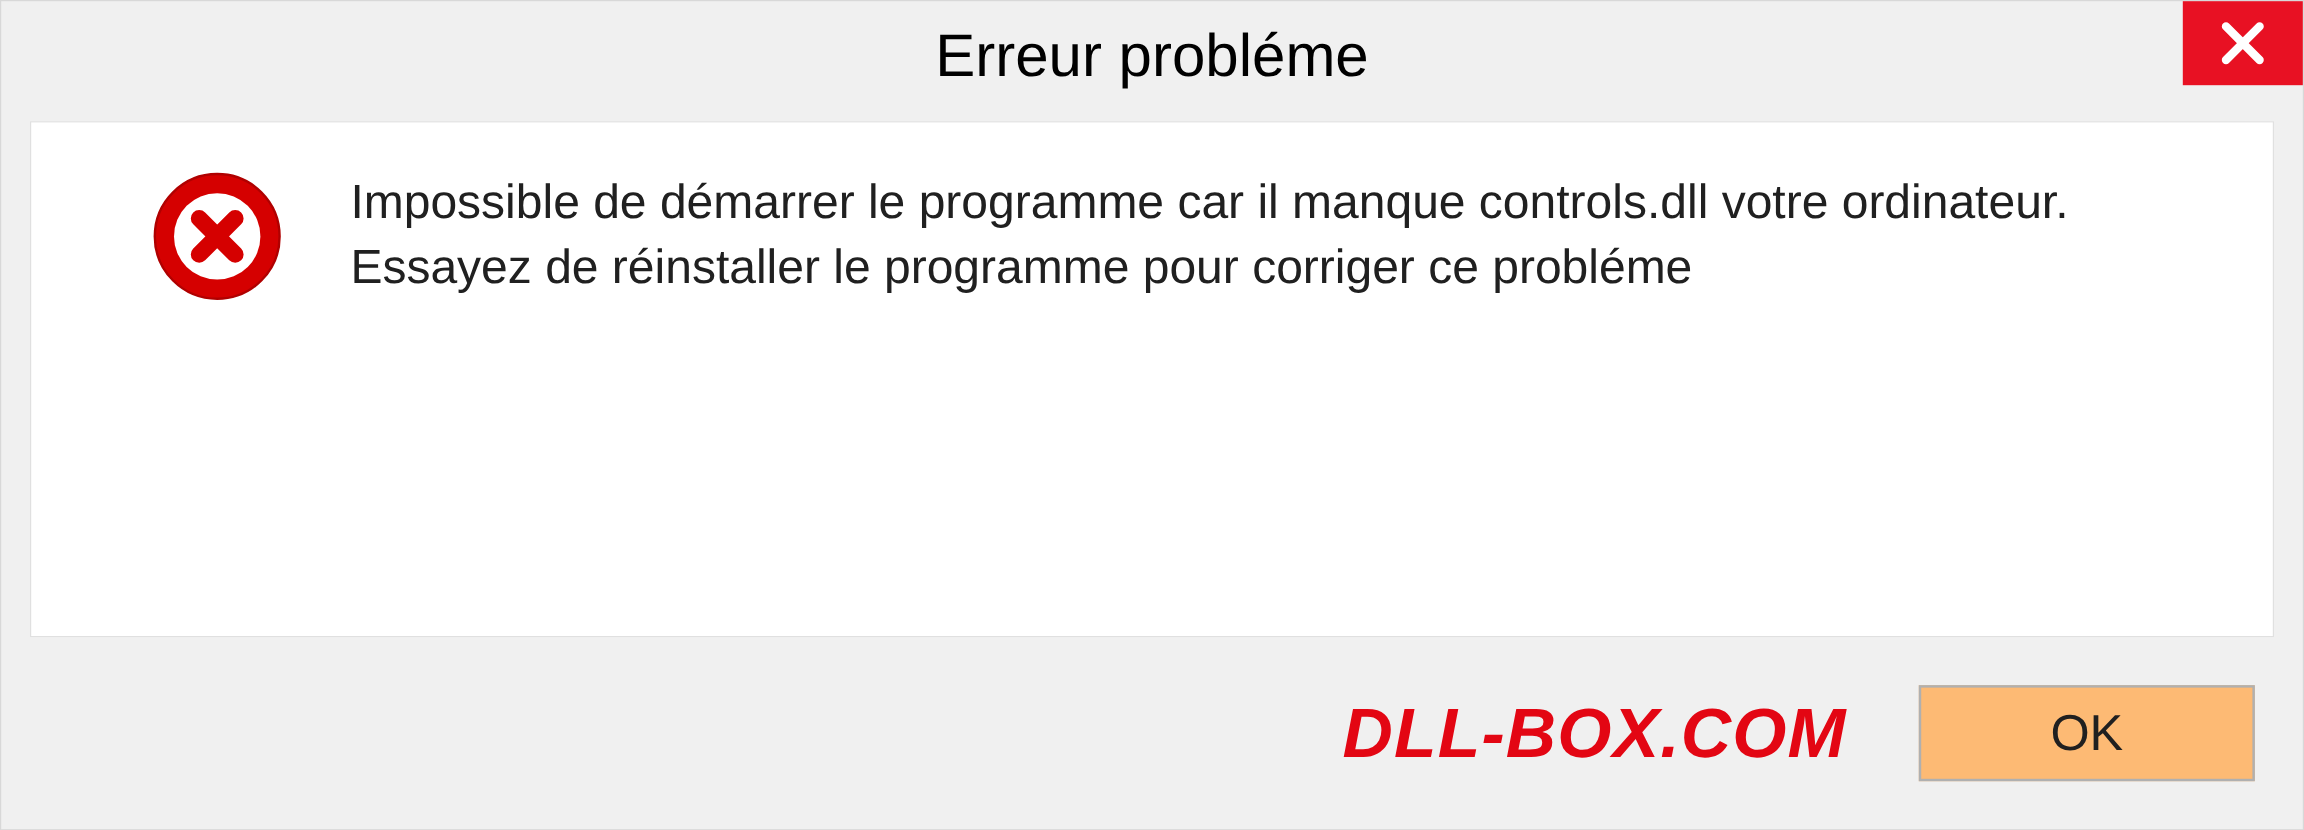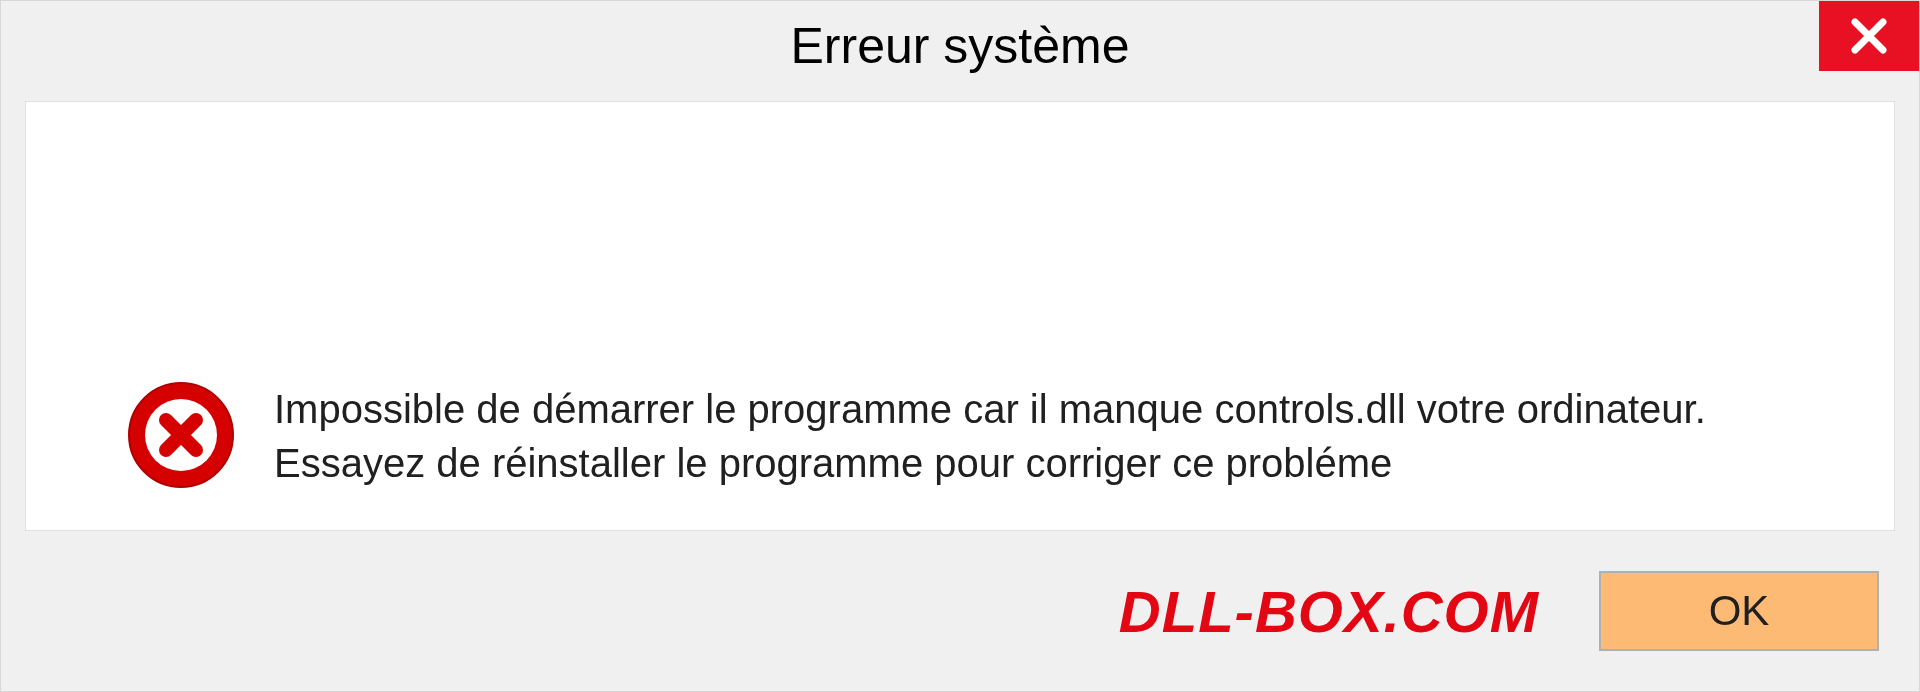--- a/index.html
+++ b/index.html
@@ -49,23 +49,23 @@
   .close-btn svg {
     width: 40px;
     height: 40px;
   }
   .content-area {
     margin: 10px 24px 0 24px;
     background: #ffffff;
     border: 1px solid #e0e0e0;
     flex: 1;
     display: flex;
-    align-items: flex-end;
+    align-items: flex-start;
     padding: 40px 60px 40px 100px;
-    gap: 38px;
+    gap: 56px;
   }
   .error-icon-wrap {
     flex-shrink: 0;
     width: 110px;
     height: 110px;
     display: flex;
     align-items: center;
     justify-content: center;
   }
   .error-icon-wrap svg {
@@ -107,21 +107,21 @@
     cursor: pointer;
     font-family: inherit;
   }
 </style>
 </head>
 <body>
 
 <div class="dialog">
 
   <div class="titlebar">
-    <div class="title">Erreur système</div>
+    <div class="title">Erreur probléme</div>
     <div class="close-btn">
       <svg viewBox="0 0 40 40">
         <line x1="6" y1="6" x2="34" y2="34" stroke="#ffffff" stroke-width="7" stroke-linecap="round"></line>
         <line x1="34" y1="6" x2="6" y2="34" stroke="#ffffff" stroke-width="7" stroke-linecap="round"></line>
       </svg>
     </div>
   </div>
 
   <div class="content-area">
     <div class="error-icon-wrap">

